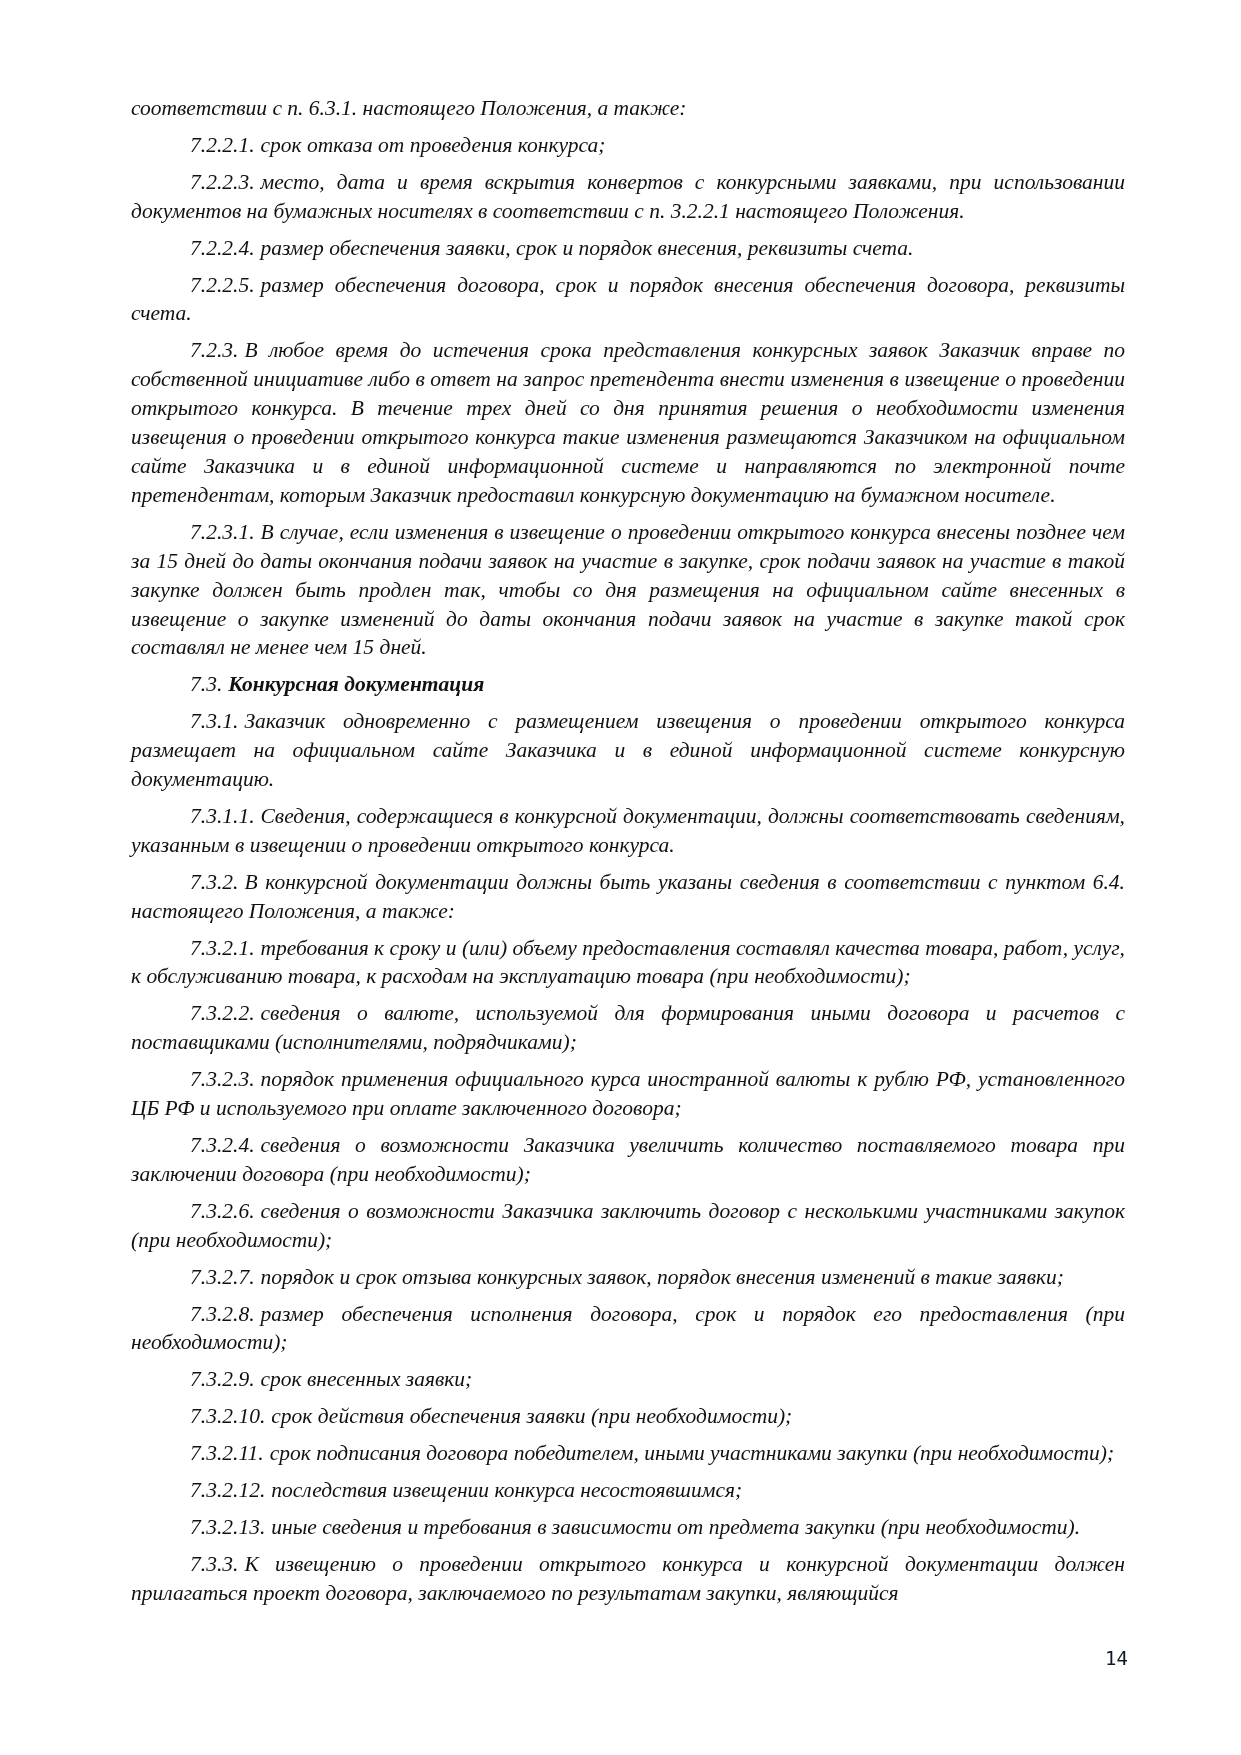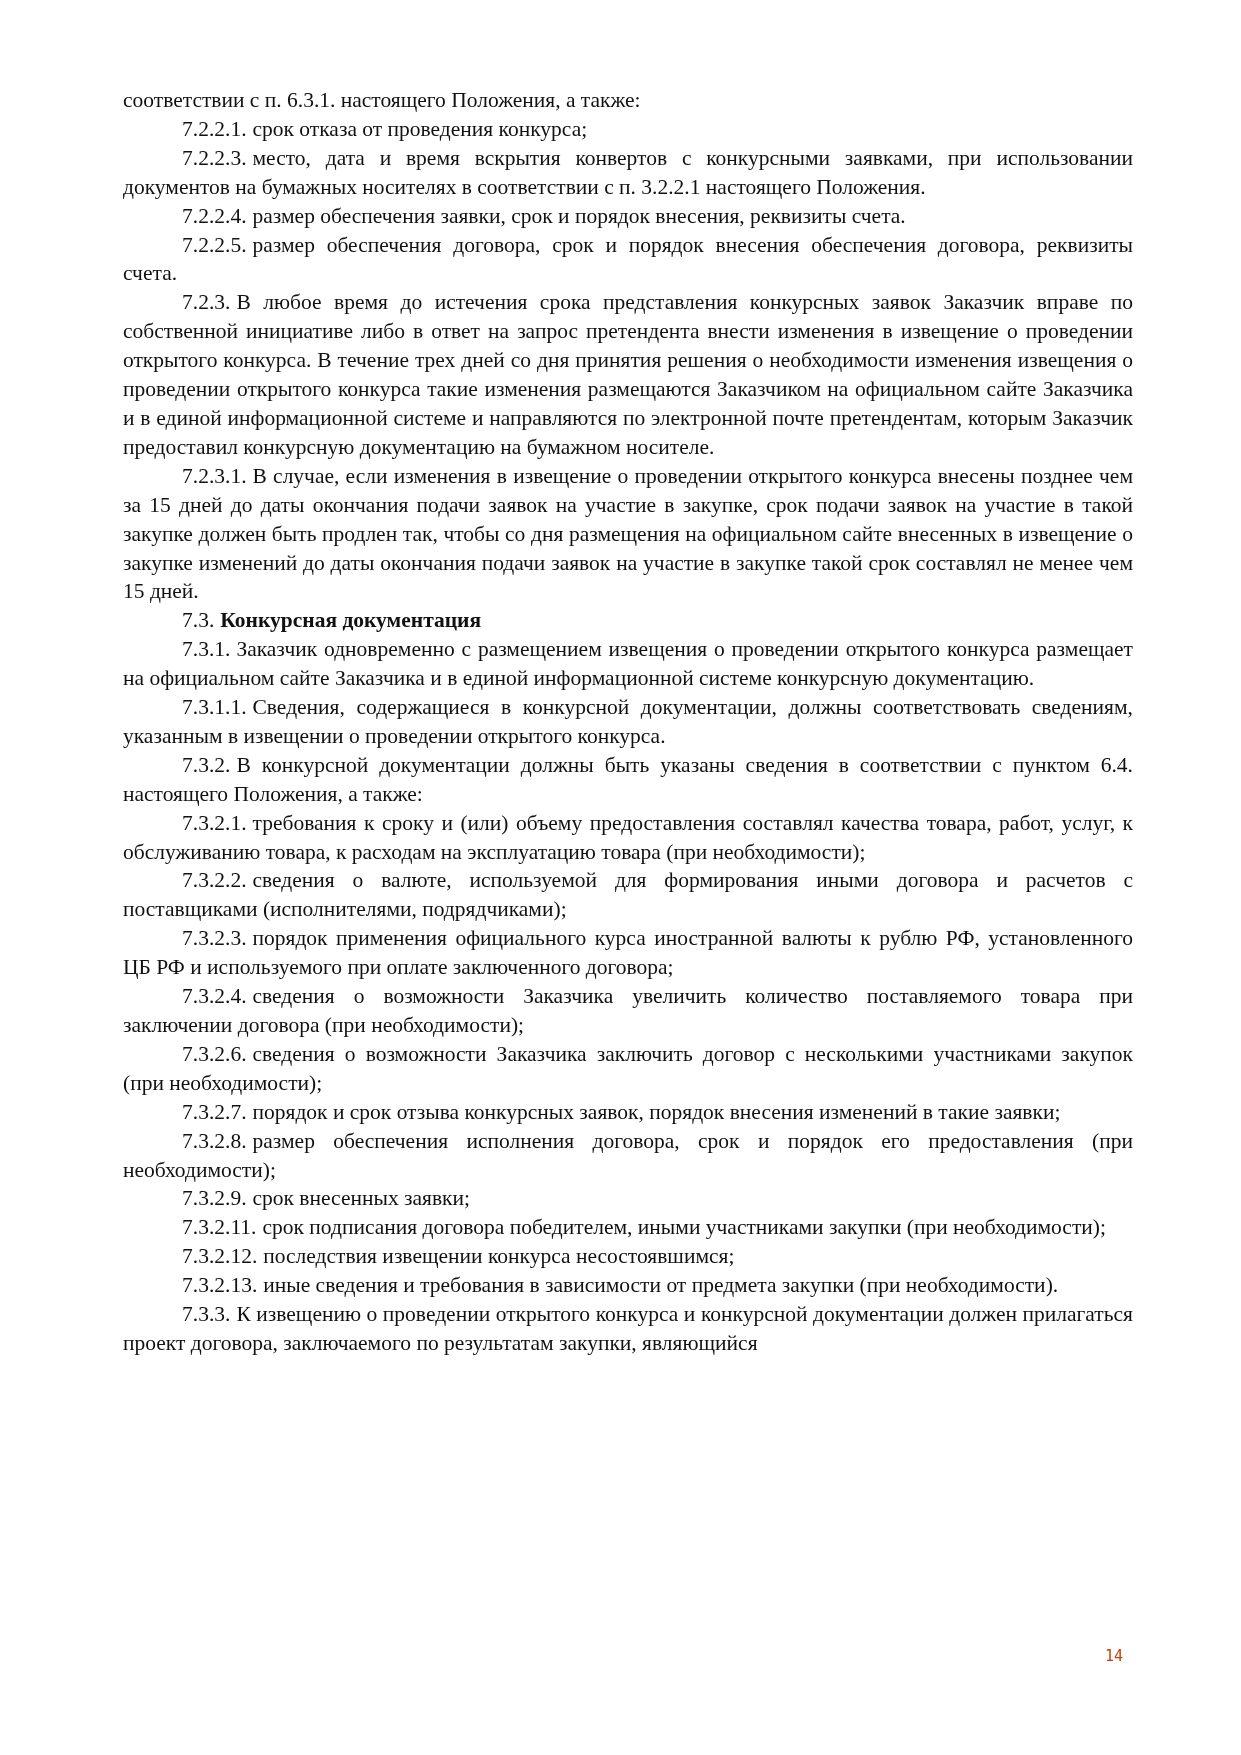--- a/index.html
+++ b/index.html
@@ -8,31 +8,31 @@
     position: absolute;
     left: 123px;
     top: 86px;
     width: 1010px;
     font-family: "Liberation Serif", serif;
     font-size: 21.5px;
     line-height: 28.9px;
     color: #111;
     text-align: justify;
   }
-  .p { margin: 0; text-indent: 59px; }
+  .p { margin: 8px; text-indent: 59px; font-style: italic; }
   .p.noindent { text-indent: 0; }
   .num { margin-right: 6px; }
   .heading-text { font-weight: bold; }
   .page-number {
     position: absolute;
     left: 1105px;
     top: 1647px;
     font-family: "DejaVu Sans Mono", monospace;
-    font-size: 15px;
-    color: #c2410c;
+    font-size: 19px;
+    color: #0f172a;
   }
 </style>
 </head>
 <body>
 
 <div class="page" id="page">
     <p class="p noindent"><span class="para-text">соответствии с п. 6.3.1. настоящего Положения, а также:</span></p>
     <p class="p"><span class="num">7.2.2.1.</span><span class="para-text">срок отказа от проведения конкурса;</span></p>
     <p class="p"><span class="num">7.2.2.3.</span><span class="para-text">место, дата и время вскрытия конвертов с конкурсными заявками, при использовании документов на бумажных носителях в соответствии с п. 3.2.2.1 настоящего Положения.</span></p>
     <p class="p"><span class="num">7.2.2.4.</span><span class="para-text">размер обеспечения заявки, срок и порядок внесения, реквизиты счета.</span></p>
@@ -44,19 +44,20 @@
     <p class="p"><span class="num">7.3.1.1.</span><span class="para-text">Сведения, содержащиеся в конкурсной документации, должны соответствовать сведениям, указанным в извещении о проведении открытого конкурса.</span></p>
     <p class="p"><span class="num">7.3.2.</span><span class="para-text">В конкурсной документации должны быть указаны сведения в соответствии с пунктом 6.4. настоящего Положения, а также:</span></p>
     <p class="p"><span class="num">7.3.2.1.</span><span class="para-text">требования к сроку и (или) объему предоставления составлял качества товара, работ, услуг, к обслуживанию товара, к расходам на эксплуатацию товара (при необходимости);</span></p>
     <p class="p"><span class="num">7.3.2.2.</span><span class="para-text">сведения о валюте, используемой для формирования иными договора и расчетов с поставщиками (исполнителями, подрядчиками);</span></p>
     <p class="p"><span class="num">7.3.2.3.</span><span class="para-text">порядок применения официального курса иностранной валюты к рублю РФ, установленного ЦБ РФ и используемого при оплате заключенного договора;</span></p>
     <p class="p"><span class="num">7.3.2.4.</span><span class="para-text">сведения о возможности Заказчика увеличить количество поставляемого товара при заключении договора (при необходимости);</span></p>
     <p class="p"><span class="num">7.3.2.6.</span><span class="para-text">сведения о возможности Заказчика заключить договор с несколькими участниками закупок (при необходимости);</span></p>
     <p class="p"><span class="num">7.3.2.7.</span><span class="para-text">порядок и срок отзыва конкурсных заявок, порядок внесения изменений в такие заявки;</span></p>
     <p class="p"><span class="num">7.3.2.8.</span><span class="para-text">размер обеспечения исполнения договора, срок и порядок его предоставления (при необходимости);</span></p>
     <p class="p"><span class="num">7.3.2.9.</span><span class="para-text">срок внесенных заявки;</span></p>
+    <p class="p"><span class="num">7.3.2.10.</span><span class="para-text">срок действия обеспечения заявки (при необходимости);</span></p>
     <p class="p"><span class="num">7.3.2.11.</span><span class="para-text">срок подписания договора победителем, иными участниками закупки (при необходимости);</span></p>
     <p class="p"><span class="num">7.3.2.12.</span><span class="para-text">последствия извещении конкурса несостоявшимся;</span></p>
     <p class="p"><span class="num">7.3.2.13.</span><span class="para-text">иные сведения и требования в зависимости от предмета закупки (при необходимости).</span></p>
     <p class="p"><span class="num">7.3.3.</span><span class="para-text">К извещению о проведении открытого конкурса и конкурсной документации должен прилагаться проект договора, заключаемого по результатам закупки, являющийся</span></p>
   </div>
 
 <div class="page-number">14</div>
 
 </body></html>

